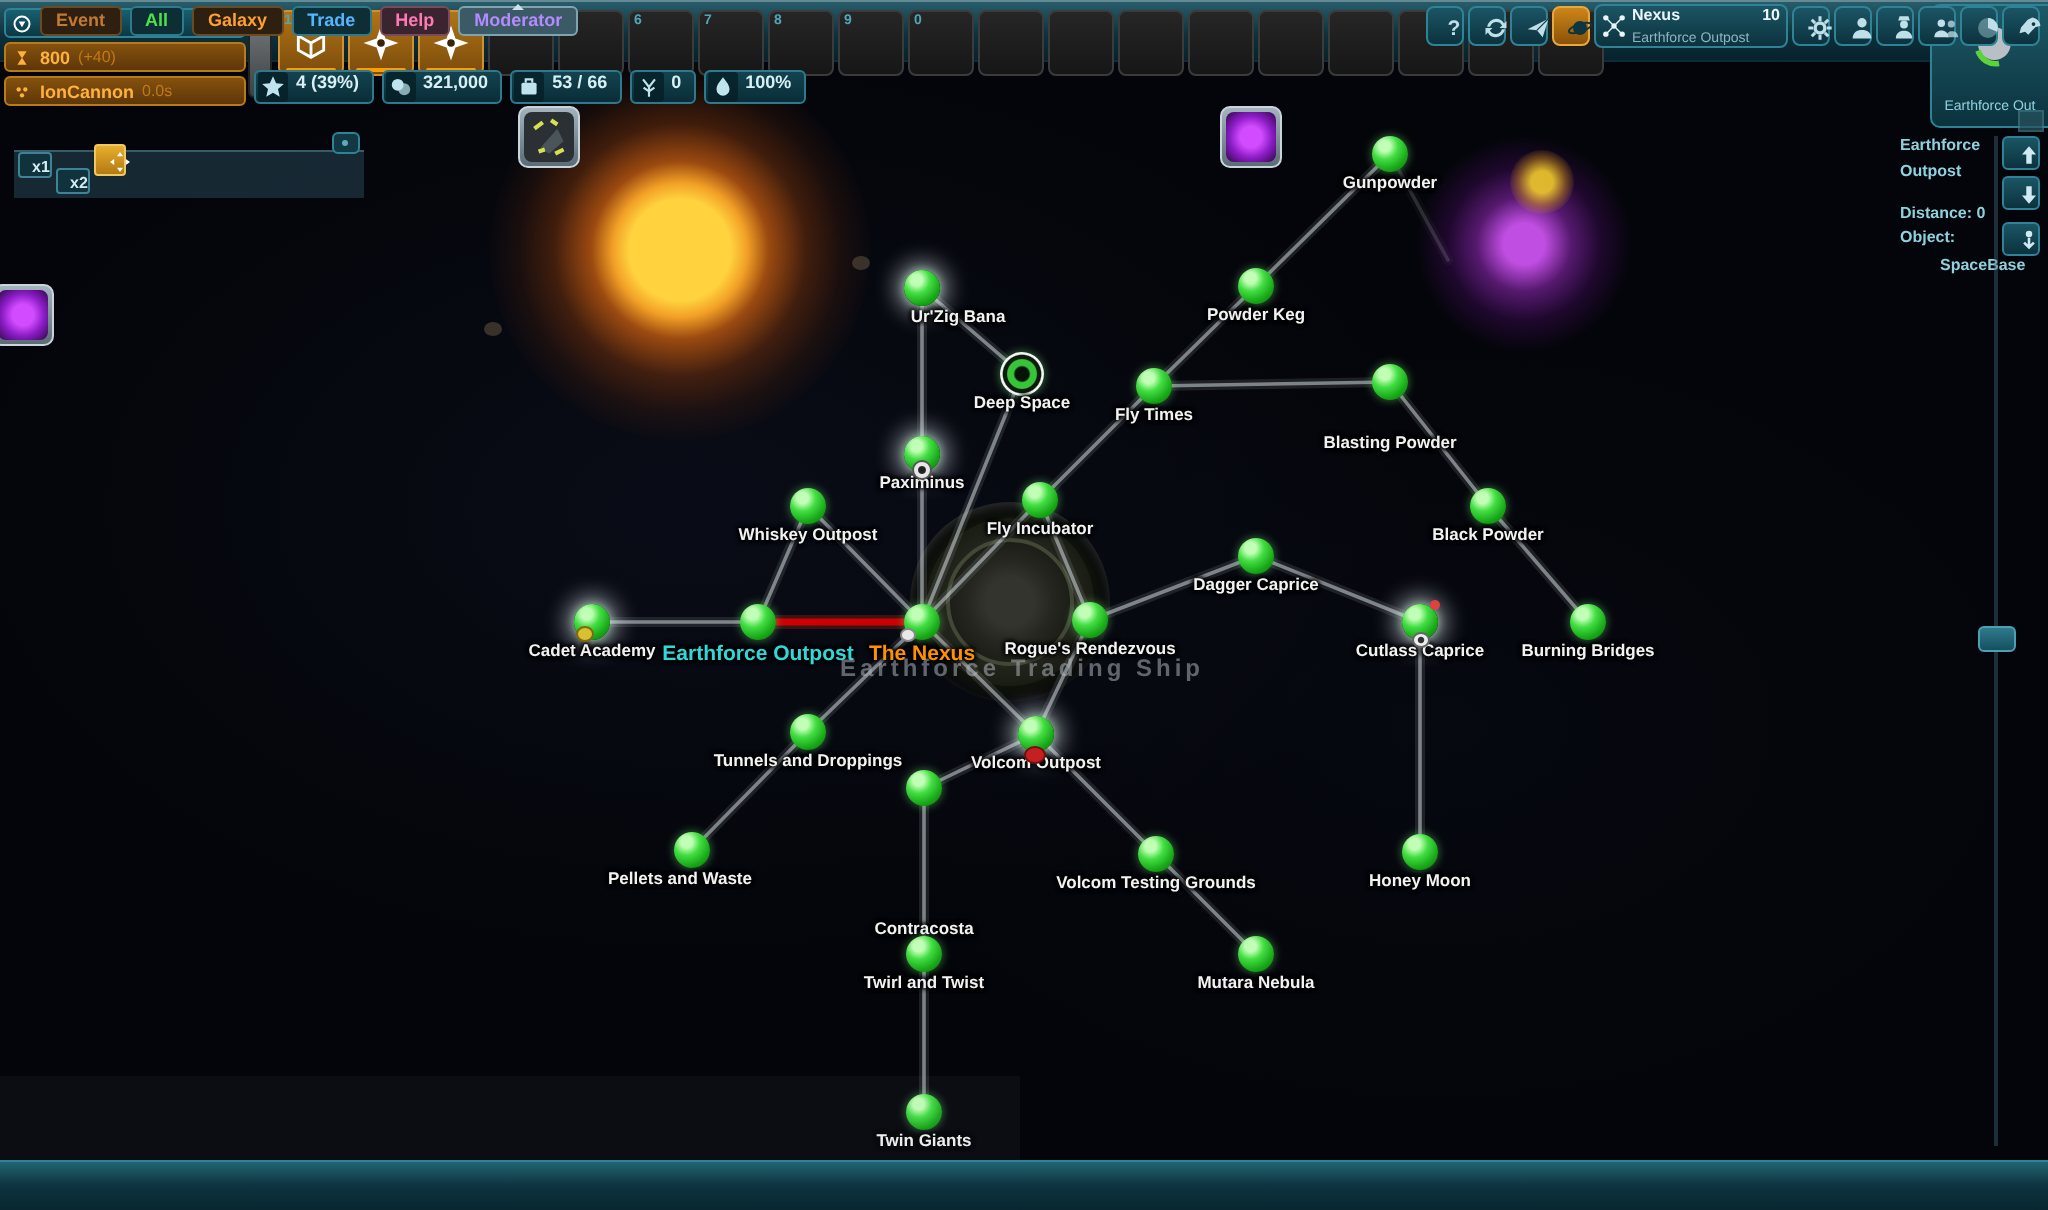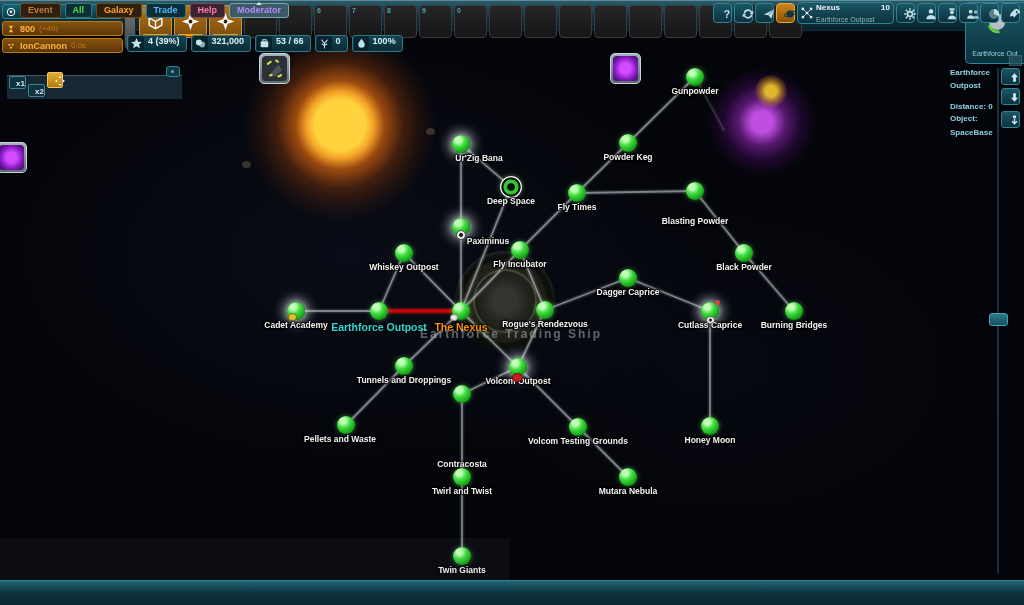--- a/index.html
+++ b/index.html
@@ -198,21 +198,21 @@
       <div class="nlabel" style="left: 479px; top: 153px;">Ur'Zig Bana</div>
       <div class="node" title="Powder Keg" style="left: 619px; top: 134px;"></div>
       <div class="nlabel" style="left: 628px; top: 152px;">Powder Keg</div>
       <div class="node wormhole" title="Deep Space" style="left: 500px; top: 176px;"></div>
       <div class="nlabel" style="left: 511px; top: 196px;">Deep Space</div>
       <div class="node" title="Fly Times" style="left: 568px; top: 184px;"></div>
       <div class="nlabel" style="left: 577px; top: 202px;">Fly Times</div>
       <div class="node" title="Blasting Powder" style="left: 686px; top: 182px;"></div>
       <div class="nlabel" style="left: 695px; top: 216px;">Blasting Powder</div>
       <div class="node glow" title="Paximinus" style="left: 452px; top: 218px;"></div>
-      <div class="nlabel" style="left: 488px; top: 236px;">Paximinus</div>
+      <div class="nlabel" style="left: 461px; top: 236px;">Paximinus</div>
       <div class="marker" style="left: 456px; top: 230px; width: 8px; height: 8px; background: radial-gradient(circle, rgb(34, 34, 34) 0px, rgb(34, 34, 34) 30%, rgb(232, 232, 232) 40%, rgb(232, 232, 232) 100%); border: 1px solid rgb(85, 85, 85);"></div>
       <div class="node" title="Fly Incubator" style="left: 511px; top: 241px;"></div>
       <div class="nlabel" style="left: 520px; top: 259px;">Fly Incubator</div>
       <div class="node" title="Black Powder" style="left: 735px; top: 244px;"></div>
       <div class="nlabel" style="left: 744px; top: 262px;">Black Powder</div>
       <div class="node" title="Whiskey Outpost" style="left: 395px; top: 244px;"></div>
       <div class="nlabel" style="left: 404px; top: 262px;">Whiskey Outpost</div>
       <div class="node" title="Dagger Caprice" style="left: 619px; top: 269px;"></div>
       <div class="nlabel" style="left: 628px; top: 287px;">Dagger Caprice</div>
       <div class="node glow" title="Cadet Academy" style="left: 287px; top: 302px;"></div>
@@ -406,21 +406,21 @@
     </span>
     <span class="tlabel">Earthforce Out</span>
     <span class="corner-chip"></span>
   </div>
 
   <div class="info-panel">
     <span class="txt" style="top:2px;">Earthforce</span>
     <span class="txt" style="top:15px;">Outpost</span>
     <span class="txt" style="top:36px;">Distance: 0</span>
     <span class="txt" style="top:48px;">Object:</span>
-    <span class="txt" style="top:62px;">SpaceBase</span>
+    <span class="txt" style="top:62px;margin-left:20px;">SpaceBase</span>
     <button class="ibtn" style="top:2px;">
       <svg viewBox="0 0 24 24">
           <path d="M12 4l6.5 7.5H14.5V20h-5v-8.5H5.5z" fill="currentColor"></path>
         </svg>
     </button>
     <button class="ibtn" style="top:22px;">
       <svg viewBox="0 0 24 24">
           <path d="M12 20l6.5-7.5H14.5V4h-5v8.5H5.5z" fill="currentColor"></path>
         </svg>
     </button>

